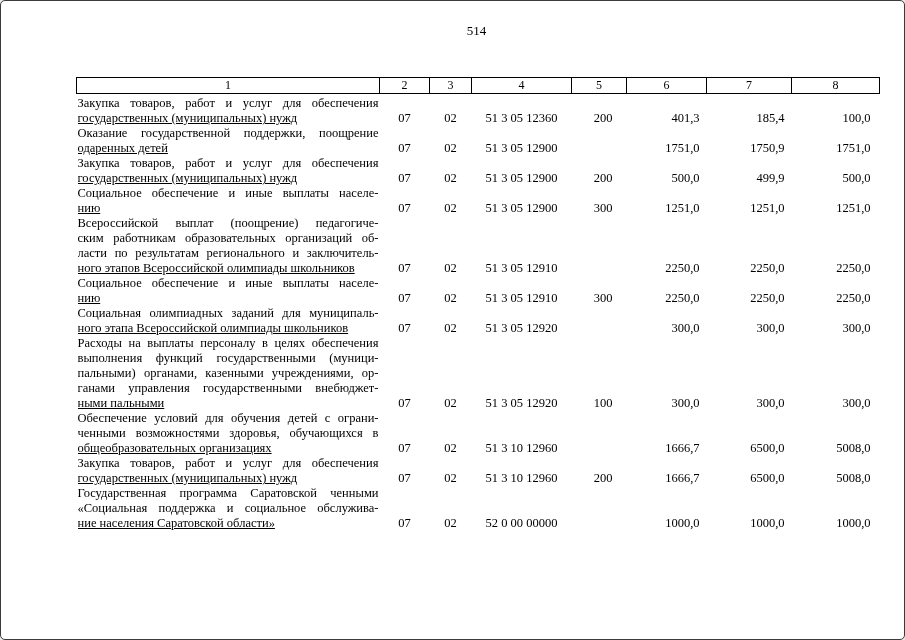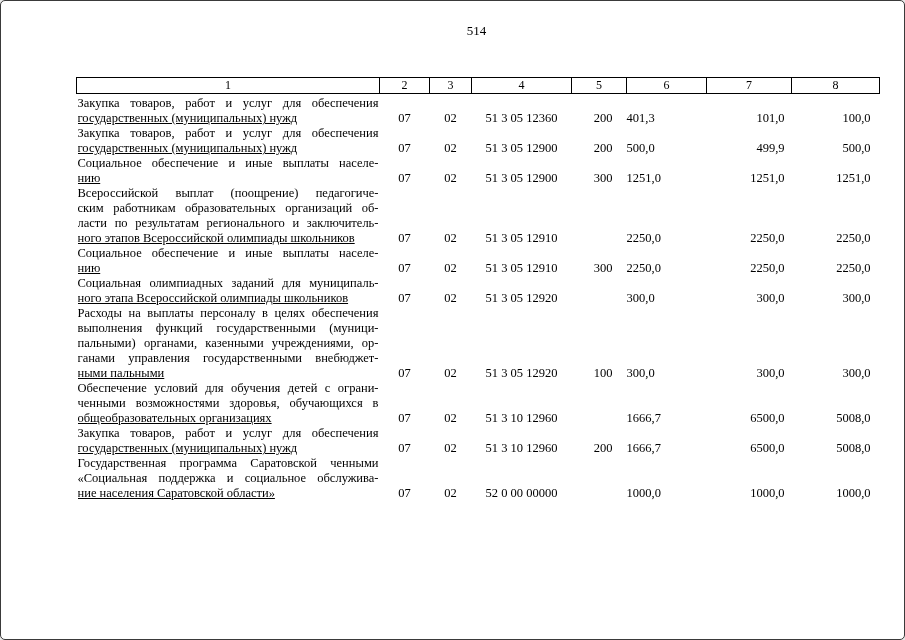--- a/index.html
+++ b/index.html
@@ -48,21 +48,21 @@
   td.name { padding-left:1px; padding-right:1px; }
   .nl {
     white-space:nowrap;
     overflow:hidden;
     text-align:justify;
     text-align-last:justify;
   }
   .nl:last-child { text-align-last:left;text-decoration:underline; }
   td.v2, td.v3, td.v4 { text-align:center; }
   td.v5 { text-align:right; padding-right:14px; }
-  td.v6 { padding-right:7px; }
+  td.v6 { text-align:right; padding-right:7px; }
   td.v7 { text-align:right; padding-right:7px; }
   td.v8 { text-align:right; padding-right:9px; }
 </style>
 </head>
 <body>
 
 <div class="page">
   <div class="page-number">514</div>
   <table class="budget-table">
     <thead>
@@ -81,22 +81,35 @@
         <tr>
           <td class="name">
             <div class="nl">Закупка товаров, работ и услуг для обеспечения</div>
             <div class="nl">государственных (муниципальных) нужд</div>
           </td>
           <td class="v v2">07</td>
           <td class="v v3">02</td>
           <td class="v v4">51 3 05 12360</td>
           <td class="v v5">200</td>
           <td class="v v6">401,3</td>
-          <td class="v v7">101,0</td>
+          <td class="v v7">185,4</td>
           <td class="v v8">100,0</td>
+        </tr>
+        <tr>
+          <td class="name">
+            <div class="nl">Оказание государственной поддержки, поощрение</div>
+            <div class="nl">одаренных детей</div>
+          </td>
+          <td class="v v2">07</td>
+          <td class="v v3">02</td>
+          <td class="v v4">51 3 05 12900</td>
+          <td class="v v5"></td>
+          <td class="v v6">1751,0</td>
+          <td class="v v7">1750,9</td>
+          <td class="v v8">1751,0</td>
         </tr>
         <tr>
           <td class="name">
             <div class="nl">Закупка товаров, работ и услуг для обеспечения</div>
             <div class="nl">государственных (муниципальных) нужд</div>
           </td>
           <td class="v v2">07</td>
           <td class="v v3">02</td>
           <td class="v v4">51 3 05 12900</td>
           <td class="v v5">200</td>

